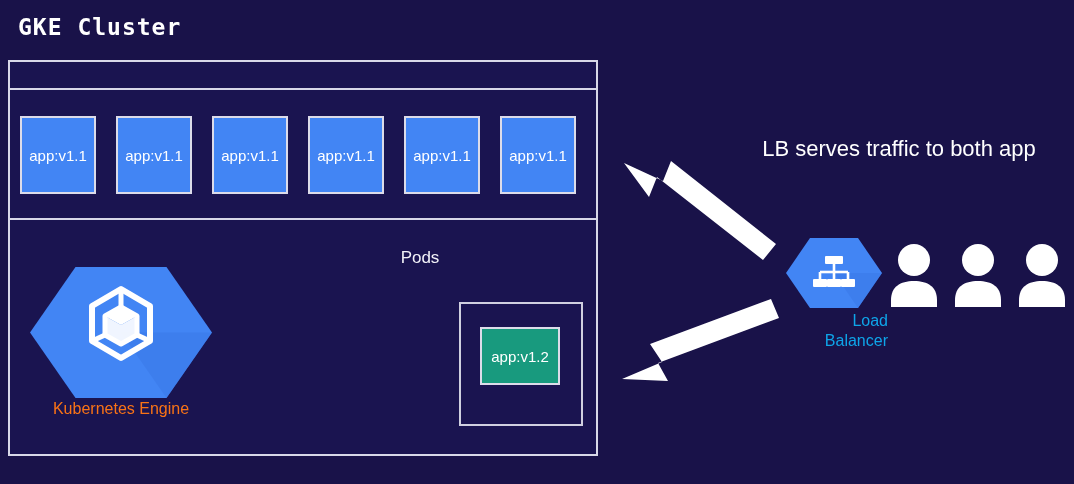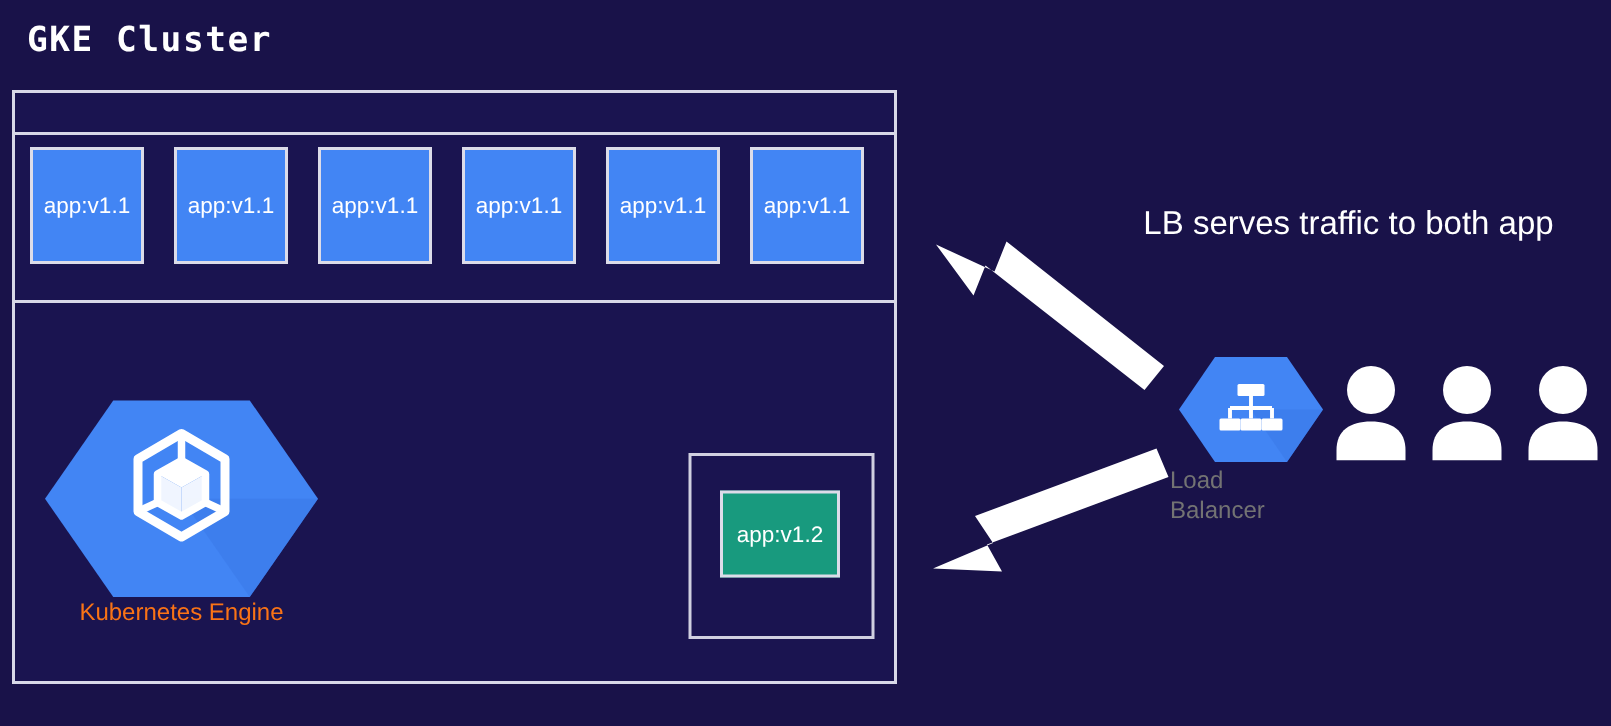--- a/index.html
+++ b/index.html
@@ -49,21 +49,21 @@
     width: 100%;
     height: 28px;
     border-bottom: 2px solid #d8d8e8;
     box-sizing: border-box;
   }
 
   
   #pods-row {
     position: absolute;
     left: 0;
-    top: 14px;
+    top: 32px;
     width: 100%;
     height: 126px;
     border-bottom: 2px solid #d8d8e8;
     box-sizing: border-box;
   }
   .pod-v11 {
     position: absolute;
     top: 22px;
     width: 76px;
     height: 78px;
@@ -173,22 +173,22 @@
   #lb-hex-wrap {
     position: relative;
     width: 96px;
     height: 72px;
   }
   #lb-label {
     position: absolute;
     left: -6px;
     top: 74px;
     width: 108px;
-    text-align: left;
-    color: #737373;
+    text-align: right;
+    color: #0ea5e9;
     font-size: 16px;
     line-height: 1.25;
   }
 
   
   #users-group {
     position: absolute;
     left: 890px;
     top: 243px;
     width: 176px;
@@ -214,20 +214,21 @@
 
     <div id="pods-row">
       <div class="pod-v11" style="left:10px;">app:v1.1</div>
       <div class="pod-v11" style="left:106px;">app:v1.1</div>
       <div class="pod-v11" style="left:202px;">app:v1.1</div>
       <div class="pod-v11" style="left:298px;">app:v1.1</div>
       <div class="pod-v11" style="left:394px;">app:v1.1</div>
       <div class="pod-v11" style="left:490px;">app:v1.1</div>
     </div>
 
+    <div id="pods-label">Pods</div>
 
     <div id="gke-node">
       <div id="gke-hex-wrap">
         <svg width="182" height="135" viewBox="0 0 182 135" xmlns="http://www.w3.org/2000/svg">
           <polygon points="45.5,2 136.5,2 182,67.5 136.5,133 45.5,133 0,67.5" fill="#4285f4"></polygon>
           <polygon points="91,67.5 136.5,133 182,67.5" fill="#3b78e7" opacity="0.55"></polygon>
           <g fill="none" stroke="#ffffff" stroke-width="6" stroke-linejoin="round">
             <polygon points="91,24 120,41 120,76 91,93 62,76 62,41"></polygon>
           </g>
           <g fill="none" stroke="#ffffff" stroke-width="5" stroke-linejoin="round">

